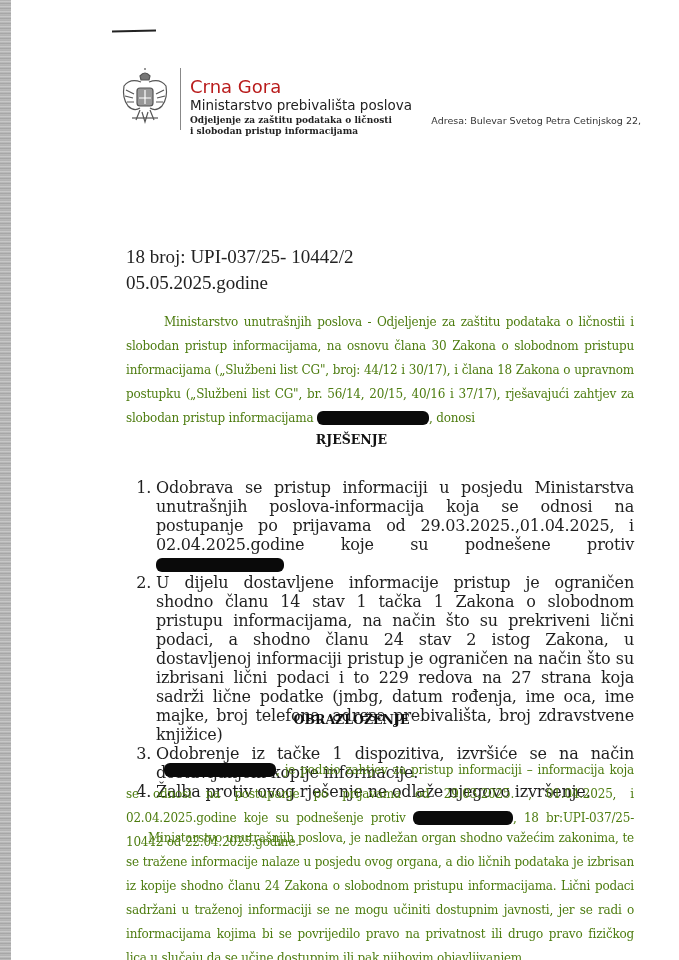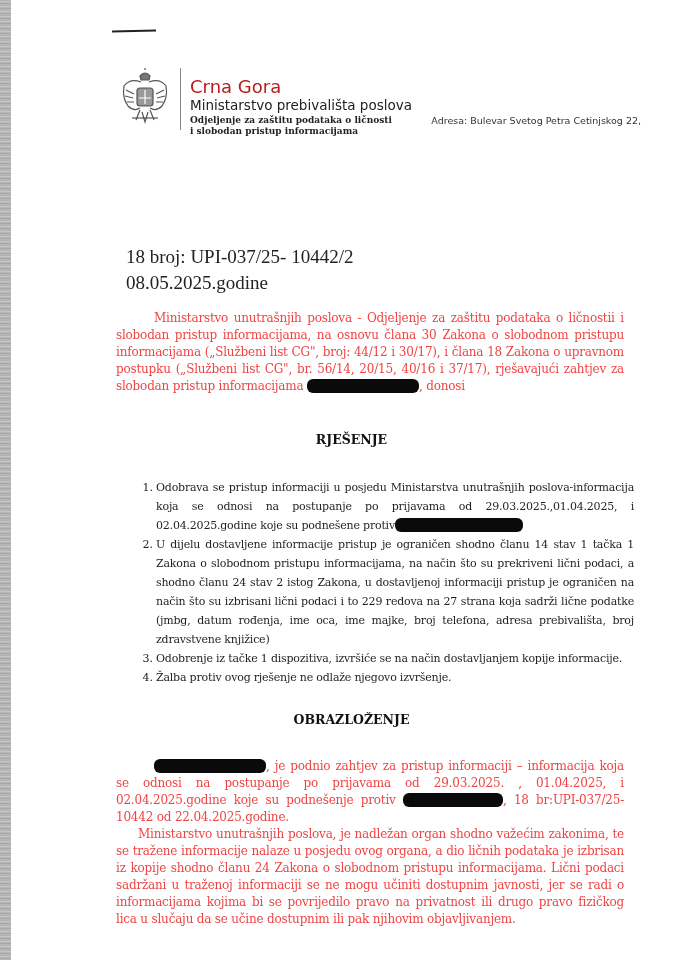--- a/index.html
+++ b/index.html
@@ -38,37 +38,37 @@
     }
     .address {
       position: absolute; right: 38px; top: 114px; text-align: center;
       font-family: "DejaVu Sans", sans-serif; font-size: 9.5px; line-height: 14px; color: #333;
     }
     .ref {
       position: absolute; left: 126px; top: 244px;
       font-family: "Liberation Serif", serif; font-size: 19px; line-height: 26px; color: #222;
     }
     .para {
-      position: absolute; left: 116px; width: 508px;
-      font-family: "DejaVu Serif", serif; font-size: 12px; line-height: 17px;
-      text-align: justify; color: #ef4444; letter-spacing: -0.2px;
+      position: absolute; left: 126px; width: 508px;
+      font-family: "DejaVu Serif", serif; font-size: 12px; line-height: 24px;
+      text-align: justify; color: #4d7c0f; letter-spacing: -0.2px;
     }
     .para .indent { display: inline-block; width: 38px; }
     .heading {
       position: absolute; left: 0; width: 663px; text-align: center;
       font-family: "DejaVu Serif", serif; font-size: 12.5px; font-weight: bold; color: #111;
       padding-left: 40px; box-sizing: border-box;
     }
     .redact {
       display: inline-block; background: #0a0a0a; border-radius: 6px;
       vertical-align: -3px; height: 14px;
     }
     ol.items {
       position: absolute; left: 126px; top: 478px; width: 508px; margin: 0; padding: 0 0 0 30px;
-      font-family: "DejaVu Serif", serif; font-size: 11px; line-height: 19px; color: #1f1f1f;
+      font-family: "DejaVu Serif", serif; font-size: 16px; line-height: 19px; color: #1f1f1f;
       text-align: justify; letter-spacing: -0.2px; box-sizing: border-box;
     }
     ol.items li { margin-bottom: 0; }
   </style>
 </head>
 <body>
 
 <div class="scan-edge"></div>
 <div class="top-stroke"></div>
 
@@ -94,21 +94,21 @@
   <div>Odjeljenje za zaštitu podataka o ličnosti</div>
   <div>i slobodan pristup informacijama</div>
 </div>
 
 <div class="address">
   <div>Adresa: Bulevar Svetog Petra Cetinjskog 22,</div>
 </div>
 
 <div class="ref">
   <div>18 broj: UPI-037/25- 10442/2</div>
-  <div>08.05.2025.godine</div>
+  <div>05.05.2025.godine</div>
 </div>
 
 <div class="para" style="top:310px;">
   <span class="indent"></span><span>Ministarstvo unutrašnjih poslova - Odjeljenje za zaštitu podataka o ličnostii i slobodan pristup informacijama, na osnovu člana 30 Zakona o slobodnom pristupu informacijama („Službeni list CG", broj: 44/12 i 30/17), i člana 18 Zakona o upravnom postupku („Službeni list CG", br. 56/14, 20/15, 40/16 i 37/17), rješavajući zahtjev za slobodan pristup informacijama</span>
   <span class="redact" style="width:112px;"></span><span>, donosi</span>
 </div>
 
 <div class="heading" style="top:432px;">RJEŠENJE</div>
 
 <ol class="items">

